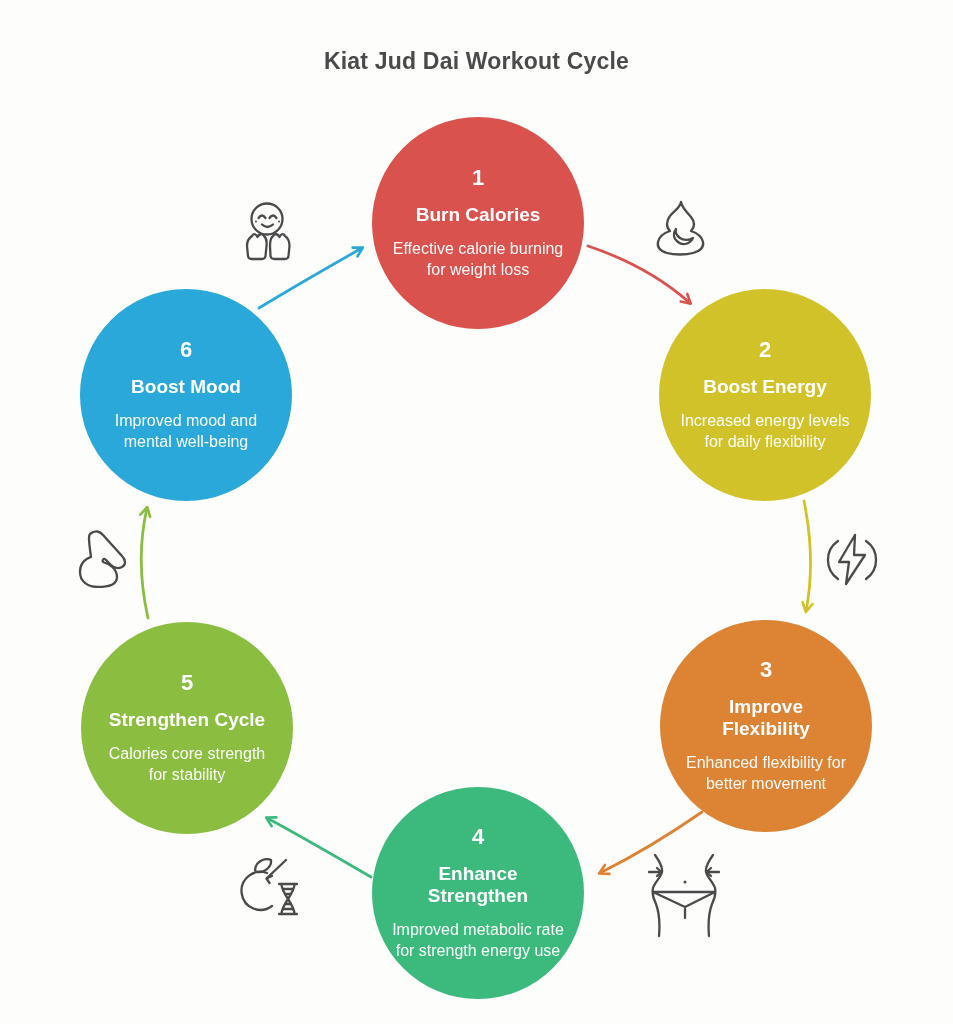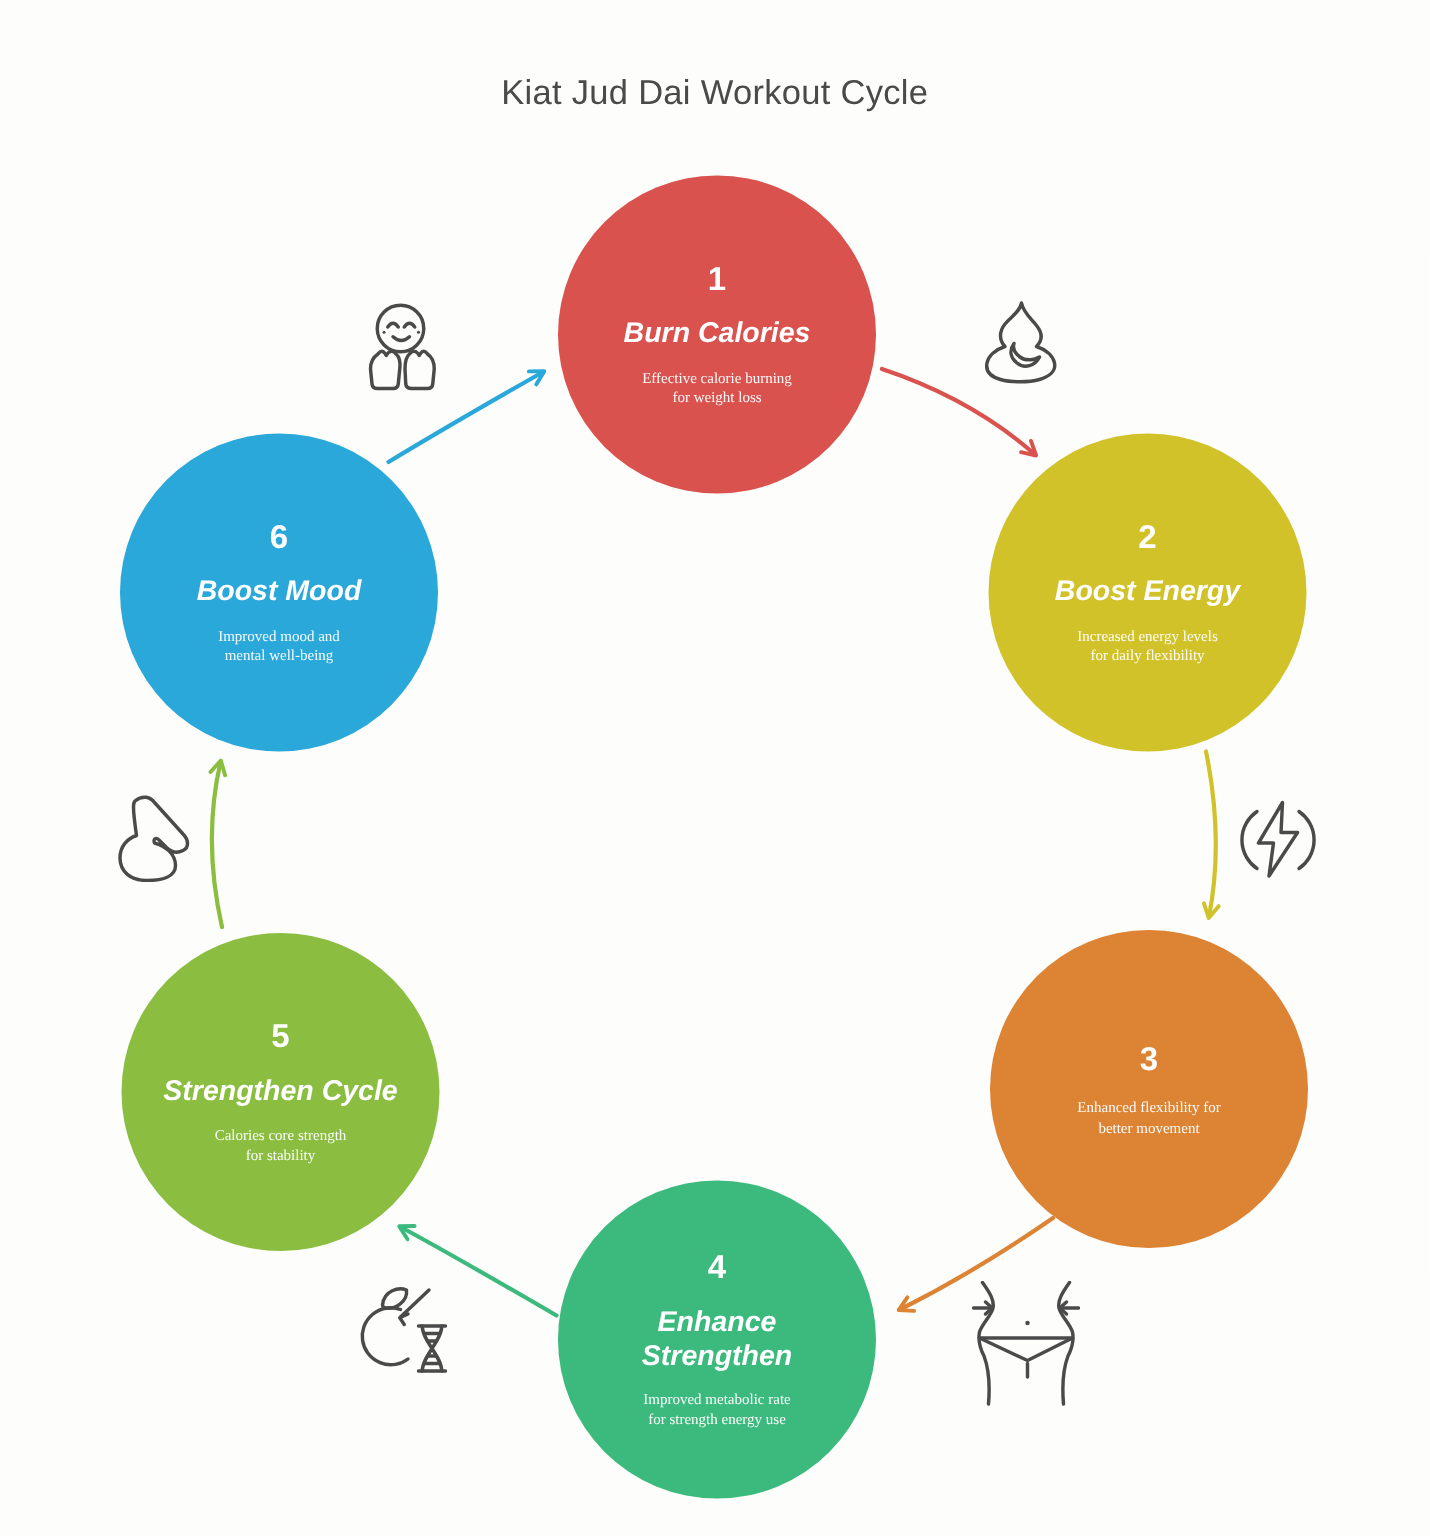--- a/index.html
+++ b/index.html
@@ -6,31 +6,31 @@
     --bg:#fdfdfc; --title:#4a4a4a; --icon-stroke:#4a4a4a; --node-text:#ffffff;
   }
   *{box-sizing:border-box; margin:0; padding:0;}
   body{background:#ffffff; font-family:"Liberation Sans", sans-serif;}
   .canvas{
     position:relative; width:953px; height:1024px; margin:0 auto;
     background:var(--bg); overflow:hidden;
   }
   .title{
     position:absolute; top:48px; left:0; width:100%;
-    text-align:center; font-size:23px; font-weight:normal; color:var(--title);
+    text-align:center; font-size:23px; font-weight:bold; color:var(--title);
     letter-spacing:.2px;
   }
   .node{
     position:absolute; width:212px; height:212px; border-radius:50%;
     display:flex; flex-direction:column; align-items:center; justify-content:center;
     text-align:center; color:var(--node-text);
   }
   .node .num{font-size:22px; font-weight:bold; margin-bottom:13px;}
-  .node .ttl{font-size:19px; font-weight:bold; line-height:1.18; white-space:pre-line; margin-bottom:11px;font-style:italic;}
-  .node .desc{font-size:10px; line-height:1.35; white-space:pre-line; max-width:178px; opacity:.97;font-family:Liberation Serif, serif;}
+  .node .ttl{font-size:19px; font-weight:bold; line-height:1.18; white-space:pre-line; margin-bottom:11px;}
+  .node .desc{font-size:16px; line-height:1.35; white-space:pre-line; max-width:178px; opacity:.97;}
   .n1{left:372px; top:117px;}
   .n2{left:659px; top:289px;}
   .n3{left:660px; top:620px;}
   .n4{left:372px; top:787px;}
   .n5{left:81px;  top:622px;}
   .n6{left:80px;  top:289px;}
   .arrows{position:absolute; left:0; top:0; width:953px; height:1024px;}
   .arrows path.link{fill:none; stroke-width:2.8; stroke-linecap:round;}
   .icon{position:absolute;}
   .icon svg{display:block; width:100%; height:100%;}
@@ -88,20 +88,22 @@
 for weight loss</div>
   </div>
   <div class="node n2" style="background-color: rgb(210, 194, 42);">
     <div class="num">2</div>
     <div class="ttl">Boost Energy</div>
     <div class="desc">Increased energy levels
 for daily flexibility</div>
   </div>
   <div class="node n3" style="background-color: rgb(220, 131, 52);">
     <div class="num">3</div>
+    <div class="ttl">Improve
+Flexibility</div>
     <div class="desc">Enhanced flexibility for
 better movement</div>
   </div>
   <div class="node n4" style="background-color: rgb(60, 186, 126);">
     <div class="num">4</div>
     <div class="ttl">Enhance
 Strengthen</div>
     <div class="desc">Improved metabolic rate
 for strength energy use</div>
   </div>

